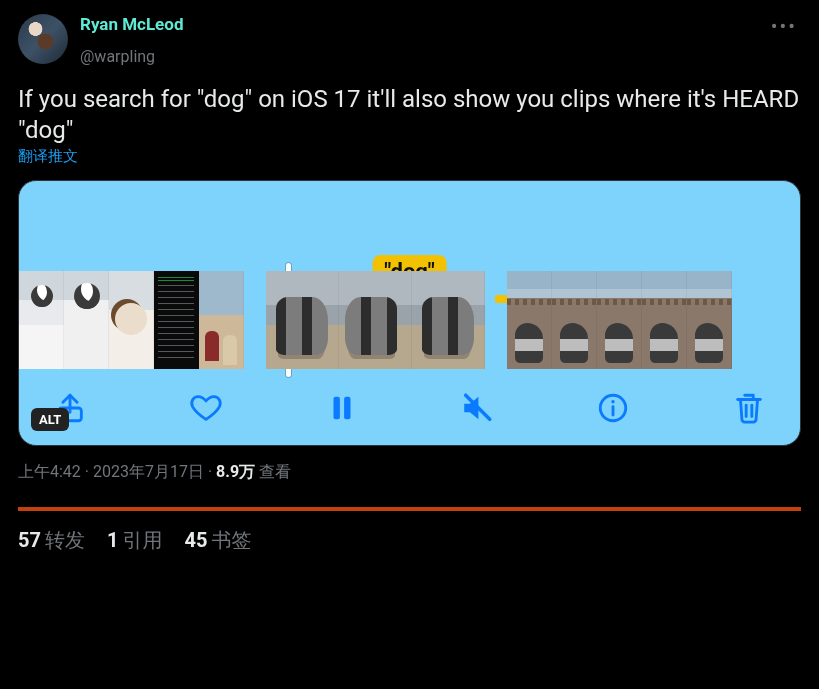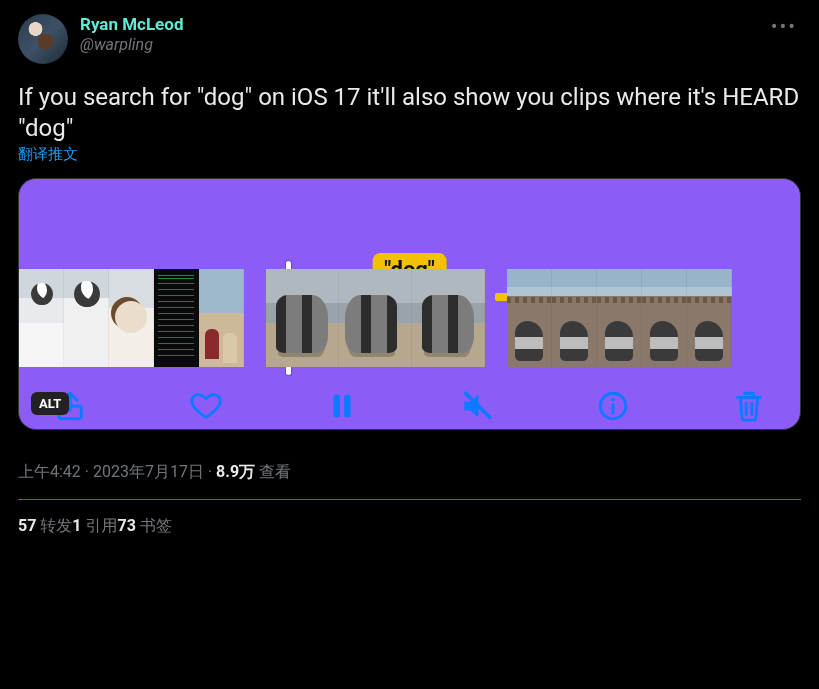--- a/index.html
+++ b/index.html
@@ -22,21 +22,21 @@
     width: 50px; height: 50px;
     border-radius: 50%;
     background: radial-gradient(circle at 35% 30%, #e8d6c6 0 14%, transparent 15%),
                 radial-gradient(circle at 55% 55%, #5a3b2a 0 20%, transparent 21%),
                 linear-gradient(135deg, #2b3a4a 0%, #3d5166 50%, #1e2a36 100%);
     flex: 0 0 50px;
     margin-right: 12px;
   }
   .names { flex: 1; }
   .display-name { font-weight: 700; font-size: 17px; color: #5eead4; }
-  .handle { color: #71767b; font-size: 16px; margin-top: 1px; font-style: italic; }
+  .handle { color: #71767b; font-size: 16px; margin-top: 13px; }
   .more-icon {
     color: #71767b;
     padding: 2px 4px;
     font-size: 20px;
     letter-spacing: 2px;
     line-height: 1;
   }
   .tweet-text {
     margin-top: 18px;
     font-size: 24px;
@@ -45,25 +45,26 @@
   }
   .translate-link {
     color: #1d9bf0;
     font-size: 15px;
     margin-top: 0;
     display: inline-block;
     text-align: center;
   }
   .media-card {
     margin-top: 14px;
-    background: #8b5cf6;
+    background: #7dd3fc;
     border-radius: 18px;
     overflow: hidden;
     border: 1px solid #2f3336;
     position: relative;
+    padding-bottom: 14px;
     text-align: center;
   }
   .media-top-space { height: 90px; }
   .dog-pill {
     position: absolute;
     top: 74px;
     left: 50%;
     transform: translateX(-50%);
     background: #f2c200;
     color: #111;
@@ -155,30 +156,31 @@
     color:#fff;
     font-weight:700;
     font-size:13px;
     padding:4px 8px;
     border-radius:6px;
   }
 
   .meta-line {
     color:#71767b;
     font-size:16px;
-    margin-top: 32px;
-    padding-bottom: 16px;
-    border-bottom: 1px solid #c2410c;
+    margin-top: 16px;
+    padding-bottom: 24px;
+    border-bottom: 4px solid #c2410c;
   }
   .meta-line .strong { color:#e7e9ea; font-weight:700; }
 
   .stats {
     display:flex;
+    gap: 22px;
     color:#71767b;
-    font-size:16px;
+    font-size:20px;
     padding-top: 16px;
   }
   .stats .num { color:#e7e9ea; font-weight:700; margin-right:4px; }
 </style>
 </head>
 <body>
 
 <div class="tweet">
 
   <div class="header">
@@ -268,16 +270,16 @@
     <div class="alt-badge">ALT</div>
   </div>
 
   <div class="meta-line">
     <span>上午4:42</span><span> · </span><span>2023年7月17日</span><span> · </span><span class="strong">8.9万</span><span> 查看</span>
   </div>
 
   <div class="stats">
     <div><span class="num">57</span><span>转发</span></div>
     <div><span class="num">1</span><span>引用</span></div>
-    <div><span class="num">73</span><span>书签</span></div>
+    <div><span class="num">45</span><span>书签</span></div>
   </div>
 
 </div>
 
 </body></html>

